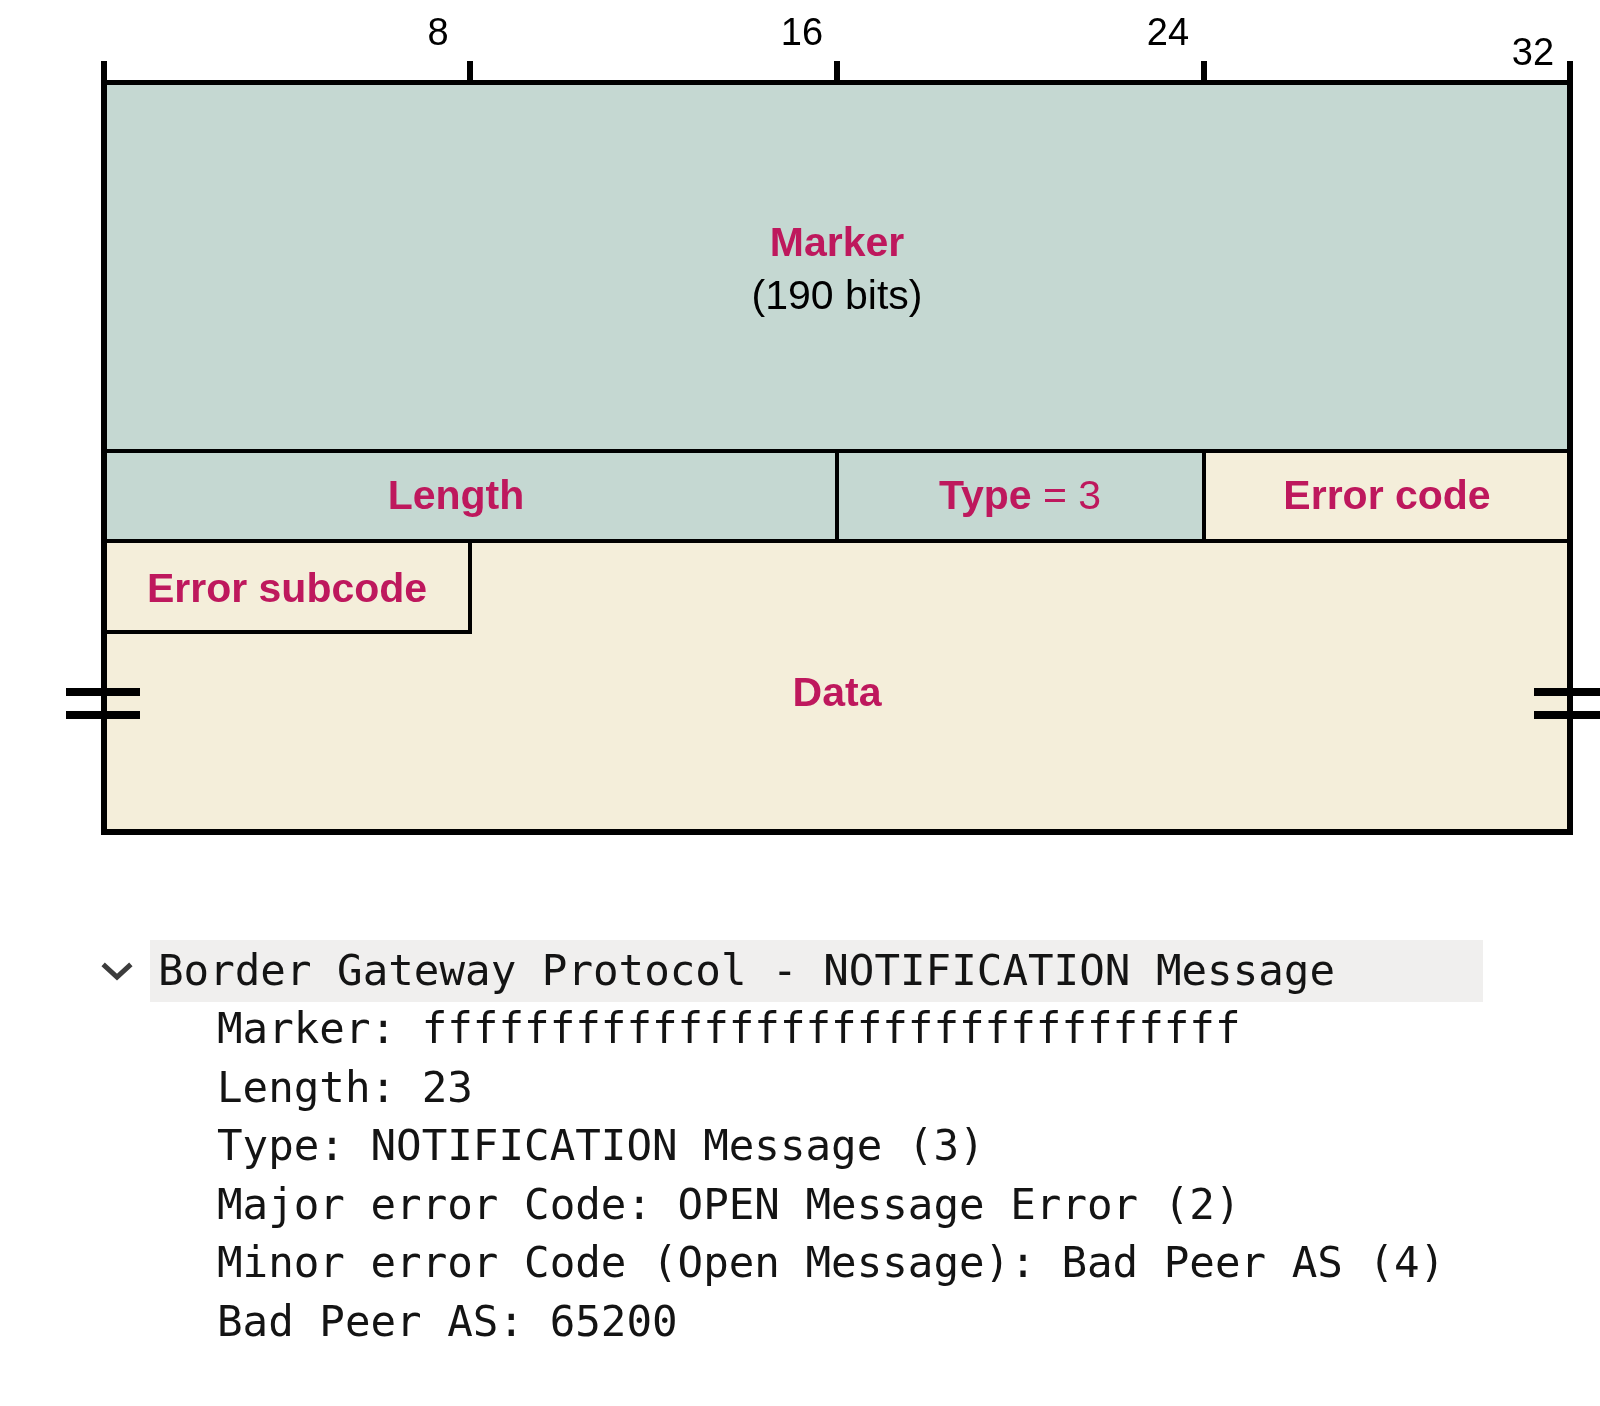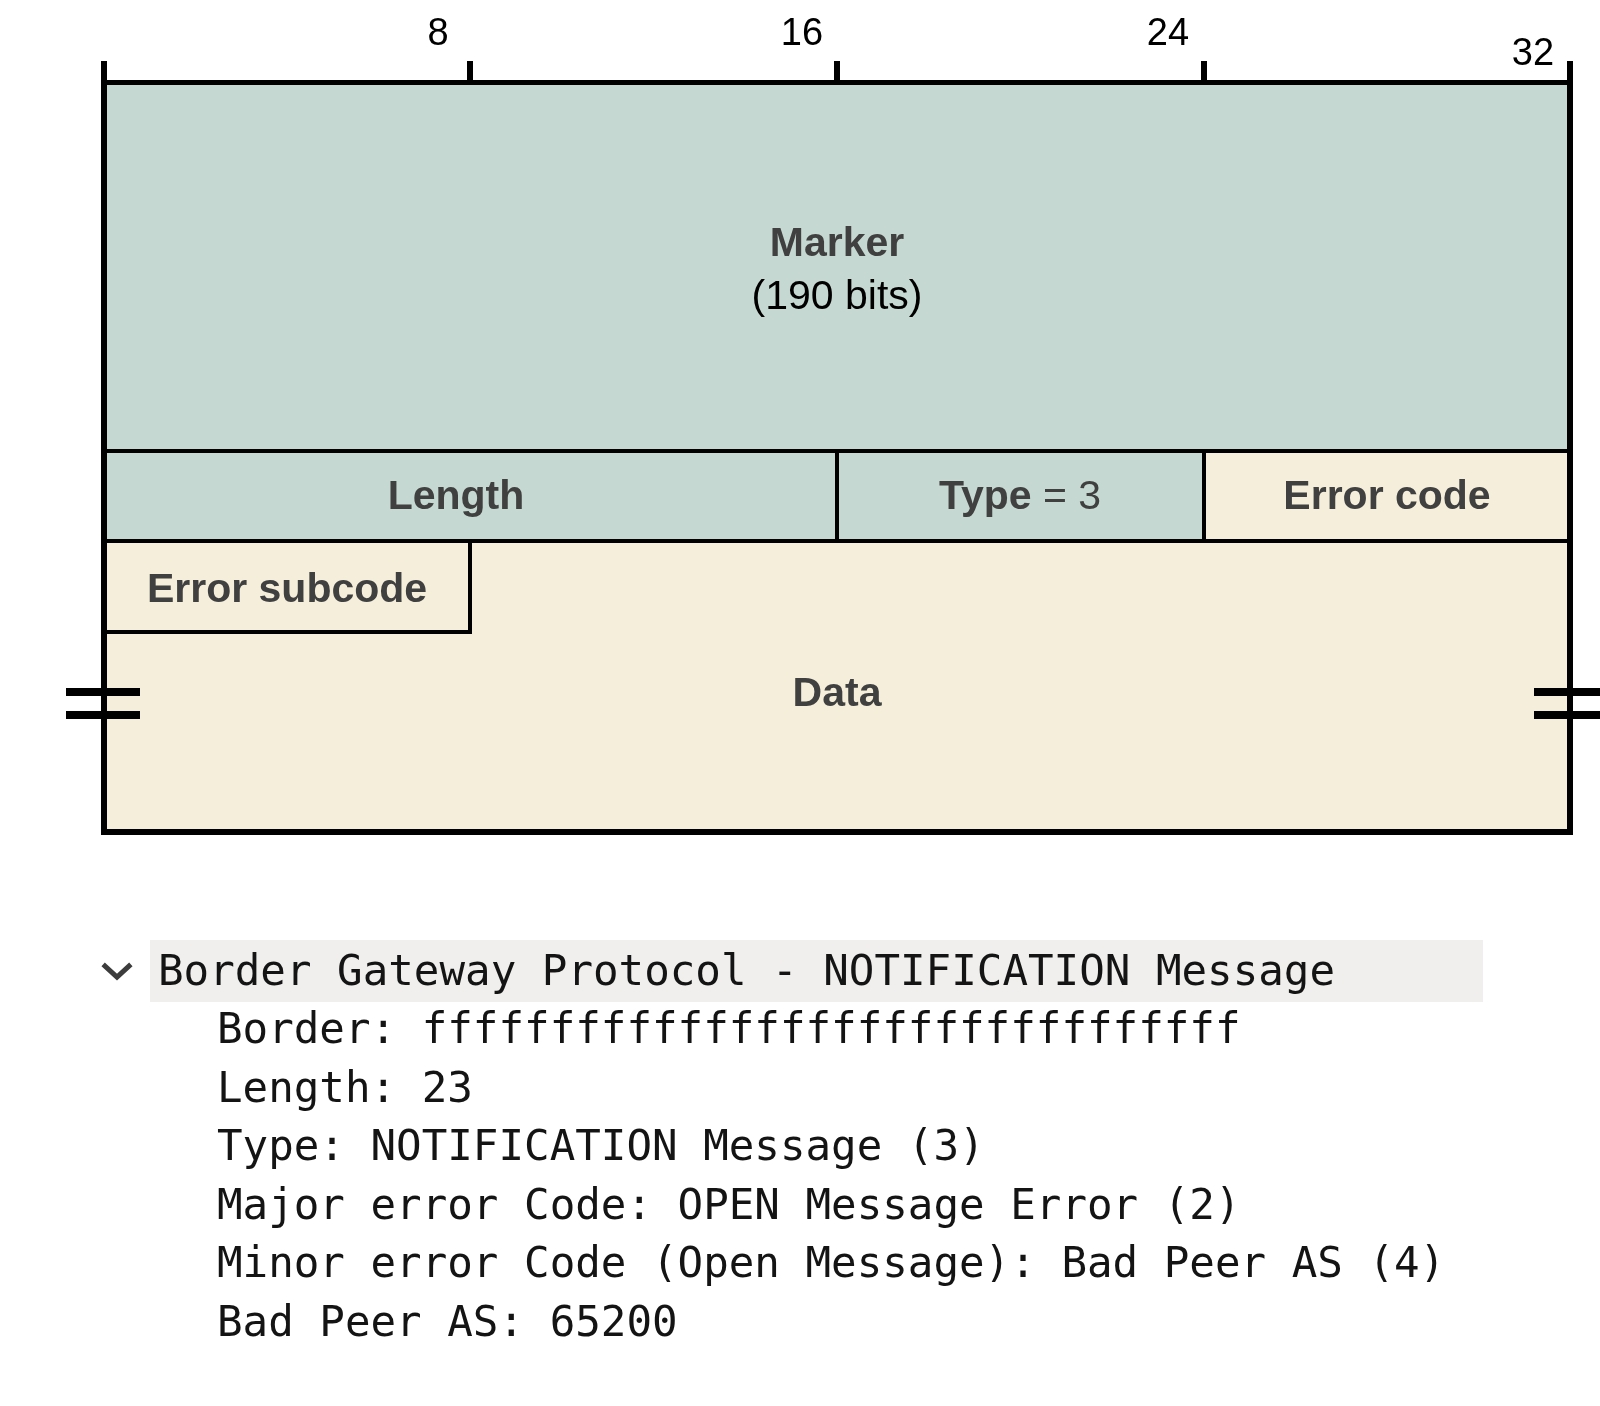--- a/index.html
+++ b/index.html
@@ -6,21 +6,21 @@
   #stage{position:relative;width:1600px;height:1406px;background:#ffffff;overflow:hidden;
          font-family:"Liberation Sans",sans-serif;}
 
   
   .fill{position:absolute;}
   .line{position:absolute;background:#000;}
   .tick{position:absolute;width:6px;height:23px;top:61px;background:#000;}
   .ruler-num{position:absolute;top:10px;transform:translateX(-50%);
              font-size:38px;color:#000;line-height:44px;}
   .flabel{position:absolute;transform:translate(-50%,-50%);
-          font-size:41px;font-weight:700;color:#404040;white-space:nowrap;}
+          font-size:41px;font-weight:700;color:#be185d;white-space:nowrap;}
   .flabel .normal{font-weight:400;}
   .sublabel{position:absolute;transform:translate(-50%,-50%);
             font-size:41px;font-weight:400;color:#000;white-space:nowrap;}
   .break-mark{position:absolute;height:8px;background:#000;}
 
   
   .tree-highlight{position:absolute;left:150px;top:940px;width:1333px;height:62px;}
   .chevron{position:absolute;left:101px;top:962px;width:32px;height:20px;cursor:pointer;}
   .tree-header{position:absolute;left:158px;top:940px;height:46px;line-height:62px;
                font-family:"DejaVu Sans Mono",monospace;font-size:42.5px;color:#141414;
@@ -76,21 +76,21 @@
 
   <div class="tree-highlight" style="background: rgb(240, 239, 238);"></div>
 
   <svg class="chevron" viewBox="0 0 32 20">
     <polyline points="4,4 16,15 28,4" fill="none" stroke="#3c3c3c" stroke-width="5" stroke-linecap="square"></polyline>
   </svg>
 
   <div class="tree-header">Border Gateway Protocol - NOTIFICATION Message</div>
 
   <div class="tree-lines">
-      <div class="tree-line">Border: ffffffffffffffffffffffffffffffff</div>
+      <div class="tree-line">Marker: ffffffffffffffffffffffffffffffff</div>
       <div class="tree-line">Length: 23</div>
       <div class="tree-line">Type: NOTIFICATION Message (3)</div>
       <div class="tree-line">Major error Code: OPEN Message Error (2)</div>
       <div class="tree-line">Minor error Code (Open Message): Bad Peer AS (4)</div>
       <div class="tree-line">Bad Peer AS: 65200</div>
     </div>
 
 </div>
 
 </body></html>

